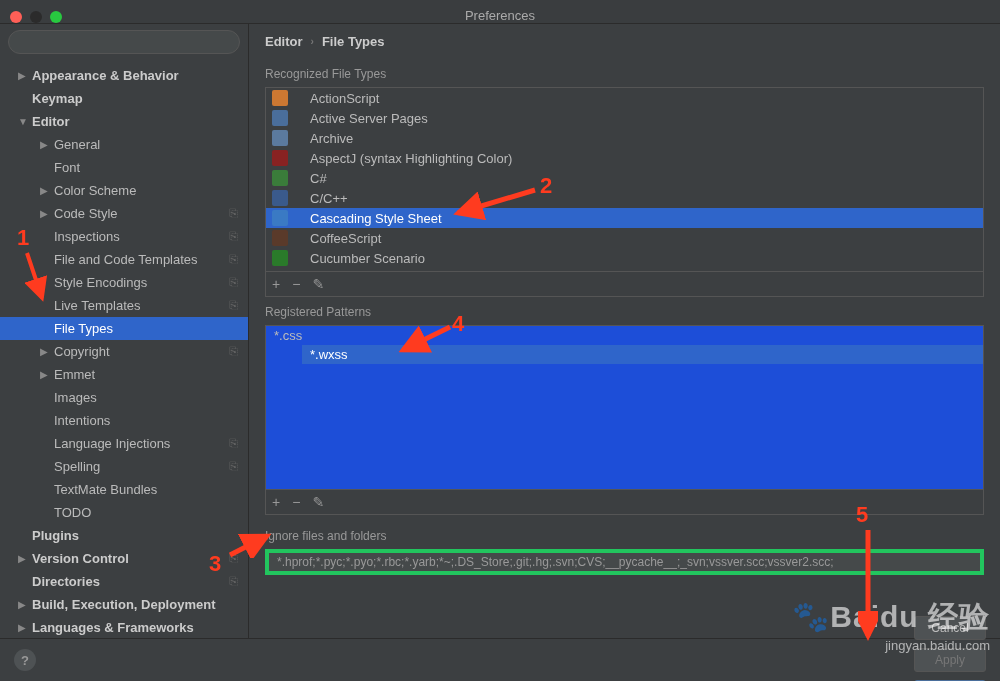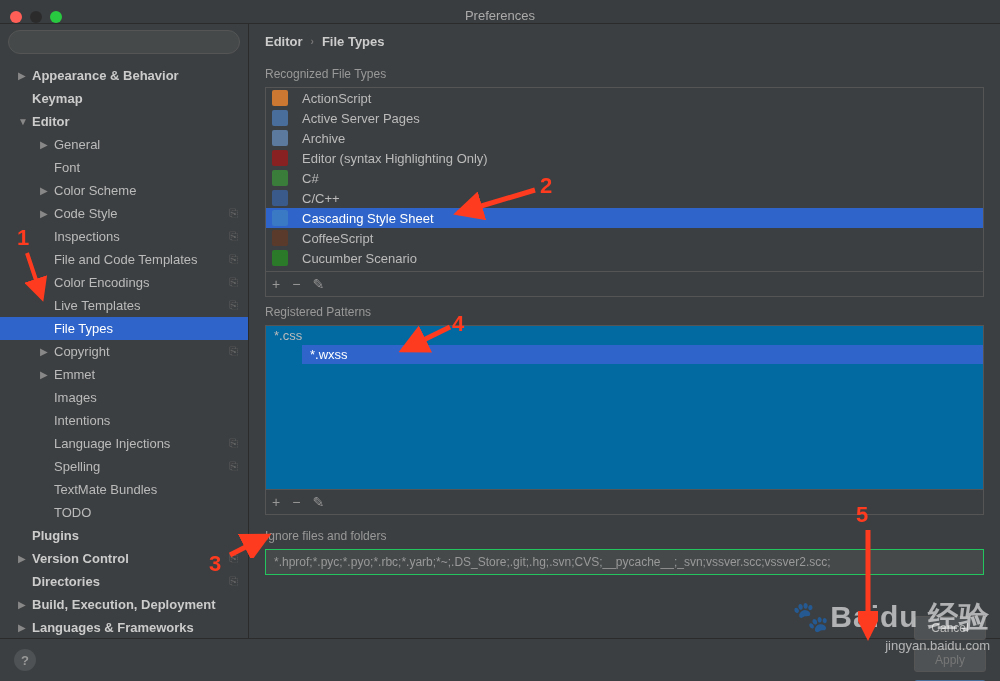--- a/index.html
+++ b/index.html
@@ -31,42 +31,42 @@
     .bold { font-weight: bold; color: #ccc; }
     .copy-icon { position: absolute; right: 10px; color: #666; font-size: 11px; }
     
     .content { flex: 1; display: flex; flex-direction: column; padding: 0; }
     .breadcrumb { padding: 10px 16px; color: #ccc; font-weight: bold; display: flex; align-items: center; gap: 8px; }
     .breadcrumb .sep { color: #777; font-size: 10px; }
     
     .section-label { padding: 8px 16px 6px; color: #999; font-size: 12px; }
     
     .filetype-list { margin: 0 16px; background: #3c3f41; border: 1px solid #555; height: 185px; overflow: hidden; }
-    .ft-item { display: flex; align-items: center; height: 20px; padding: 0 6px; gap: 14px; }
+    .ft-item { display: flex; align-items: center; height: 20px; padding: 0 6px; gap: 22px; }
     .ft-item.selected { background: #2f65ca; color: #fff; }
     .ft-icon { width: 16px; height: 16px; display: flex; align-items: center; justify-content: center; font-size: 10px; border-radius: 2px; flex-shrink: 0; }
     .ic-as { background: #cc7832; color: #fff; }
     .ic-asp { background: #4a6e9b; color: #fff; }
     .ic-arc { background: #5b7a9e; color: #fff; }
     .ic-aj { background: #882222; color: #fff; }
     .ic-cs { background: #3a7c3a; color: #fff; }
     .ic-cc { background: #3a5a8c; color: #fff; }
     .ic-css { background: #3a7ac4; color: #fff; }
     .ic-coffee { background: #5a3a2a; color: #fff; }
     .ic-cuc { background: #2a7a2a; color: #fff; }
     
     .ft-toolbar { margin: 0 16px; border: 1px solid #555; border-top: none; padding: 4px 6px; display: flex; gap: 12px; color: #999; }
     .ft-toolbar span { cursor: pointer; font-size: 14px; }
     
-    .patterns-list { margin: 0 16px; background: #0369a1; border: 1px solid #555; height: 165px; }
+    .patterns-list { margin: 0 16px; background: #1d4ed8; border: 1px solid #555; height: 165px; }
     .pt-item { height: 19px; padding: 1px 8px; display: flex; align-items: center;}
     .pt-item.selected { background: #2f65ca; color: #fff; margin-left: 36px; }
     
     .ignore-wrap { margin: 6px 16px 0; }
-    .ignore-input { width: 100%; height: 26px; background: #45494a; border: 1px solid #22c55e; color: #999; padding: 0 8px; font-size: 12px; }
+    .ignore-input { width: 100%; height: 26px; background: #45494a; border: 4px solid #22c55e; color: #999; padding: 0 8px; font-size: 12px; }
     
     .footer { height: 43px; border-top: 1px solid #2b2b2b; display: flex; align-items: center; padding: 0 14px; justify-content: space-between; }
     .help-btn { width: 22px; height: 22px; border-radius: 50%; background: #4e5254; color: #999; display: flex; align-items: center; justify-content: center; font-weight: bold; cursor: pointer; }
     .footer-btns { display: flex; gap: 8px; flex-direction: column; }
     .btn { min-width: 72px; height: 24px; border: 1px solid #555; background: #4e5254; color: #bbb; border-radius: 3px; cursor: pointer; display:flex; align-items:center; justify-content:center; font-size:12px;}
     .btn.primary { background: #0f766e; border-color: #4a6e9b; color: #fff; }
     .btn.disabled { color: #777; }
     
     .anno { position: absolute; color: #ff3b1f; font-size: 22px; font-weight: bold; pointer-events: none; z-index: 100; }
     .arrow-svg { position: absolute; pointer-events: none; z-index: 99; }
@@ -131,21 +131,21 @@
           <span>Inspections</span>
           <span class="copy-icon">⎘</span>
         </div>
         <div class="tree-item l2">
           <span class="arrow"></span>
           <span>File and Code Templates</span>
           <span class="copy-icon">⎘</span>
         </div>
         <div class="tree-item l2">
           <span class="arrow"></span>
-          <span>Color Encodings</span>
+          <span>Style Encodings</span>
           <span class="copy-icon">⎘</span>
         </div>
         <div class="tree-item l2">
           <span class="arrow"></span>
           <span>Live Templates</span>
           <span class="copy-icon">⎘</span>
         </div>
         <div class="tree-item l2 selected">
           <span class="arrow"></span>
           <span>File Types</span>
@@ -226,21 +226,21 @@
         <div class="ft-item">
           <span class="ft-icon ic-asp"></span>
           <span>Active Server Pages</span>
         </div>
         <div class="ft-item">
           <span class="ft-icon ic-arc"></span>
           <span>Archive</span>
         </div>
         <div class="ft-item">
           <span class="ft-icon ic-aj"></span>
-          <span>Editor (syntax Highlighting Only)</span>
+          <span>AspectJ (syntax Highlighting Color)</span>
         </div>
         <div class="ft-item">
           <span class="ft-icon ic-cs"></span>
           <span>C#</span>
         </div>
         <div class="ft-item">
           <span class="ft-icon ic-cc"></span>
           <span>C/C++</span>
         </div>
         <div class="ft-item selected">

